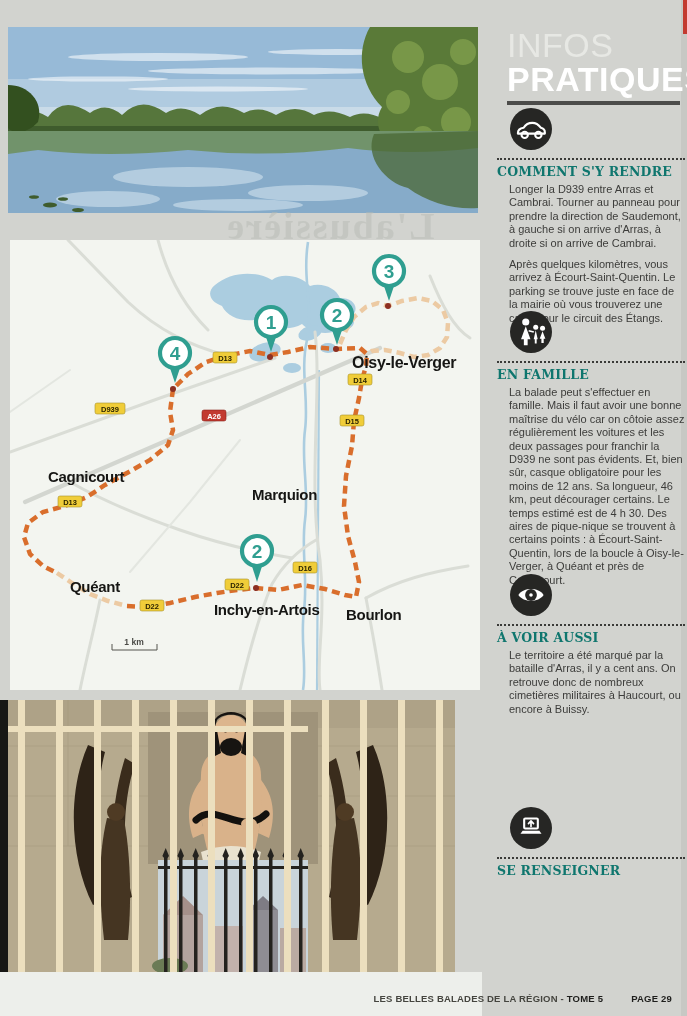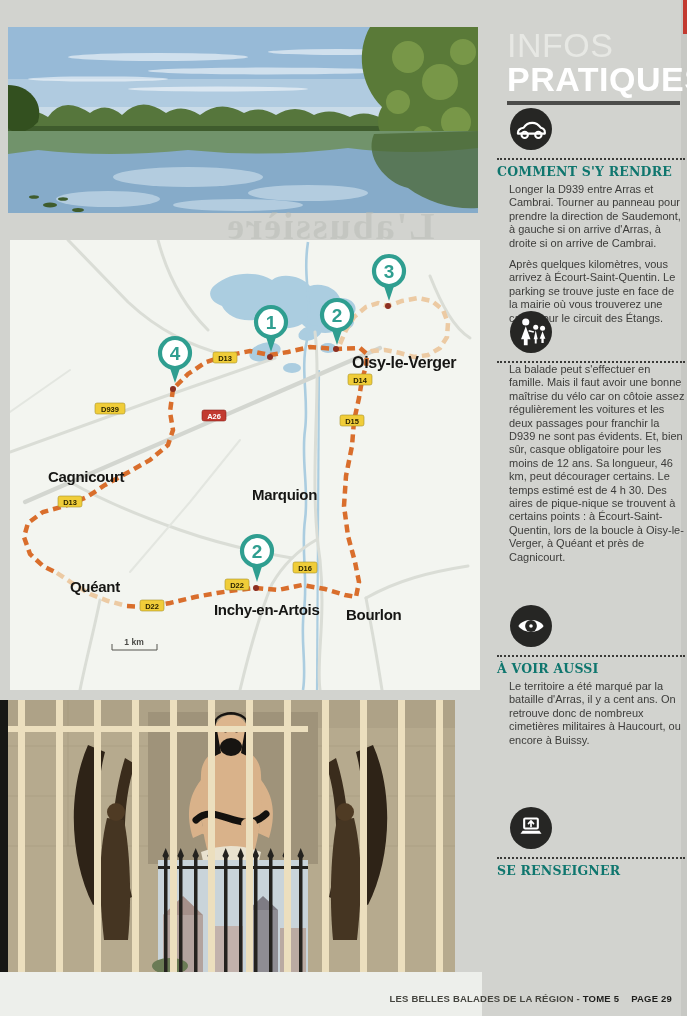--- a/index.html
+++ b/index.html
@@ -29,27 +29,27 @@
   .icon-circle{width:42px;height:42px;border-radius:50%;background:#262624;
      margin-left:13px;display:block}
   .dotsep{border-top:2px dotted #3a3a38;height:0;margin:8px 0 0 0}
   .sec-title{font-family:"DejaVu Serif",serif;font-weight:700;font-size:12.5px;
      letter-spacing:.2px;color:#0f766e;margin:4px 0 4px 0}
   .sec-body p{font-size:11px;line-height:13.4px;color:#3c3c3a;margin:0 0 8px 12px;
      white-space:pre-line}
   .sec-body p:empty{display:none}
   #sec-rendre{top:108px}
   #sec-famille{top:311px}
-  #sec-voir{top:605px}
+  #sec-voir{top:574px}
   #sec-renseigner{top:807px}
 
   #footer{left:0;top:993px;width:672px;text-align:right;font-size:9.5px;
      font-weight:700;letter-spacing:.2px;color:#45453f;white-space:nowrap}
   #footer .dark{color:#1e1e1c}
-  #footer .pg{margin-left:12px}
+  #footer .pg{margin-left:28px}
 
   
   .town{font:bold 15px "Liberation Sans",sans-serif;fill:#161614;letter-spacing:-.3px}
   .town-lg{font-size:16px}
   .badge-txt{font:bold 7.5px "Liberation Sans",sans-serif;fill:#2a2400;text-anchor:middle}
   .badge-txt-a{fill:#ffffff}
   .pin-num{font:bold 19px "Liberation Sans",sans-serif;fill:#2f9e90;text-anchor:middle}
   .scale-txt{font:bold 8.5px "Liberation Sans",sans-serif;fill:#4a4a46;text-anchor:middle}
 </style>
 </head>
@@ -353,20 +353,21 @@
         <path d="M15,14.5 L10.5,27 L13.2,27 L13.2,32.5 L16.8,32.5 L16.8,27 L19.5,27 Z"></path>
         <circle cx="24.5" cy="15.5" r="2.4"></circle>
         <path d="M24.5,18.3 L22.6,27 L23.6,27 L23.6,31 L25.4,31 L25.4,27 L26.4,27 Z"></path>
         <circle cx="31" cy="16.5" r="2.4"></circle>
         <path d="M31,19.2 L28.3,26.5 L29.9,26.5 L29.9,30.5 L32.1,30.5 L32.1,26.5 L33.7,26.5 Z"></path>
         <rect x="18" y="18" width="5" height="1.6" transform="rotate(14 18 18)"></rect>
       </g>
     </svg>
   </span>
   <div class="dotsep"></div>
+  <h3 class="sec-title">EN FAMILLE</h3>
   <div class="sec-body">
     <p>La balade peut s'effectuer en famille. Mais il faut avoir une bonne maîtrise du vélo car on côtoie assez régulièrement les voitures et les deux passages pour franchir la D939 ne sont pas évidents. Et, bien sûr, casque obligatoire pour les moins de 12 ans. Sa longueur, 46 km, peut décourager certains. Le temps estimé est de 4 h 30. Des aires de pique-nique se trouvent à certains points : à Écourt-Saint-Quentin, lors de la boucle à Oisy-le-Verger, à Quéant et près de Cagnicourt.</p>
 
   </div>
 </div>
 
 <div class="section" id="sec-voir">
   <span class="icon-circle">
     <svg width="42" height="42" viewBox="0 0 40 40">
       <path d="M8,20 C13,12.5 27,12.5 32,20 C27,27.5 13,27.5 8,20 Z" fill="#ffffff"></path>

